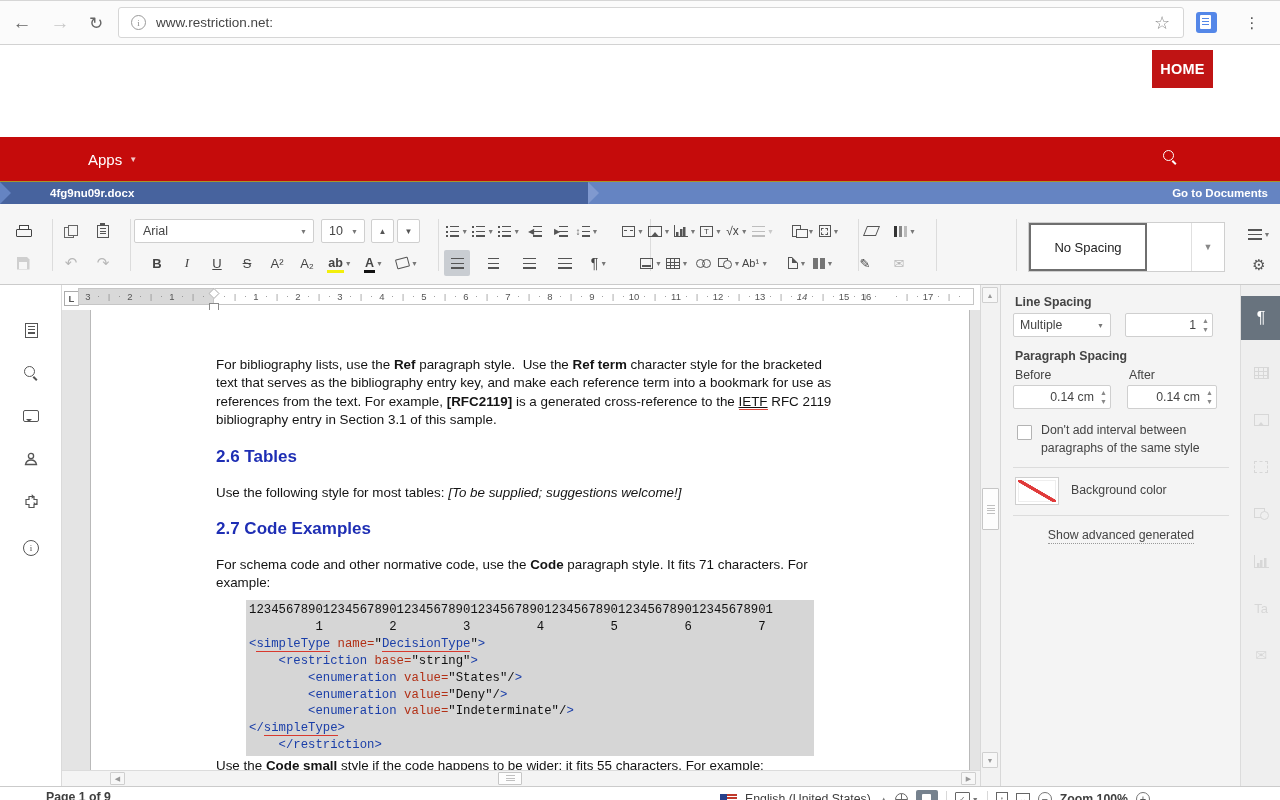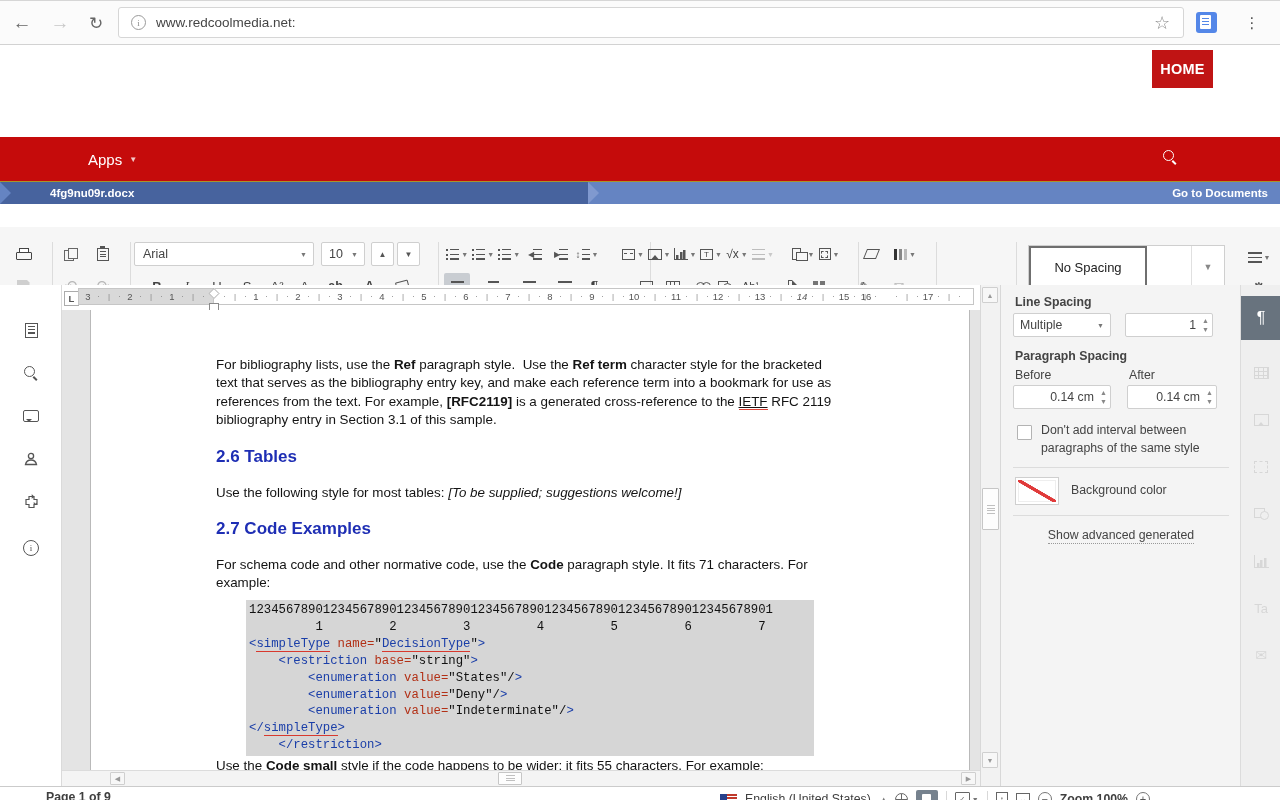--- a/index.html
+++ b/index.html
@@ -28,21 +28,21 @@
   
   #oheader{left:0;top:182px;width:1280px;height:22px;background:#6584c2;display:flex;color:#fff;font-size:11.5px;}
   #oseg1{display:flex;align-items:center;padding-left:46px;width:527px;box-sizing:border-box;}
   #brandbold{font-weight:bold;margin-left:8px;letter-spacing:.2px;}
   #brandrest{color:#ccd8f0;margin-left:7px;}
   #oseg2{position:relative;width:588px;background:#47639e;display:flex;align-items:center;padding-left:50px;box-sizing:border-box;font-weight:bold;}
   #oseg2:before{content:"";position:absolute;left:0;top:0;border-left:11px solid #6584c2;border-top:11px solid transparent;border-bottom:11px solid transparent;}
   #oseg3{position:relative;flex:1;background:#6584c2;display:flex;align-items:center;justify-content:flex-end;padding-right:12px;font-weight:bold;}
   #oseg3:before{content:"";position:absolute;left:0;top:0;border-left:11px solid #8099cf;border-top:11px solid transparent;border-bottom:11px solid transparent;}
   
-  #tbar{left:0;top:204px;width:1280px;height:81px;background:#f6f6f6;border-bottom:1px solid #cbcbcb;box-sizing:border-box;margin-top:23px;}
+  #tbar{left:0;top:204px;width:1280px;height:81px;background:#f6f6f6;border-bottom:1px solid #cbcbcb;box-sizing:border-box;}
   .trow{position:absolute;left:0;width:1020px;height:28px;display:flex;align-items:center;padding-left:10px;}
   #tr1{top:13px;} #tr2{top:45px;}
   .tbtn{height:26px;min-width:26px;display:inline-flex;align-items:center;justify-content:center;border-radius:2px;color:#444;font-size:13px;flex:none;}
   .tbtn.active{background:#c9cdd2;}
   .tbtn.dis{opacity:.35;}
   .chev{font-size:7px;color:#777;margin-left:2px;}
   .vsep{position:absolute;top:15px;width:1px;height:52px;background:#dcdcdc;}
   .gap{flex:none;}
   .selbox{height:24px;background:#fff;border:1px solid #cfcfcf;border-radius:2px;display:inline-flex;align-items:center;font-size:12.5px;color:#444;box-sizing:border-box;}
   .selbox .chev{margin-left:auto;margin-right:6px;}
@@ -90,21 +90,21 @@
   .saveic{position:relative;width:13px;height:13px;background:#888;clip-path:polygon(0 0,10px 0,13px 3px,13px 13px,0 13px);}
   .saveic:after{content:"";position:absolute;left:2.5px;top:5.5px;width:8px;height:7px;background:#f6f6f6;}
   .docic{width:13px;height:15px;border:1.3px solid #555;box-sizing:border-box;display:flex;align-items:center;justify-content:center;}
   .docic i{display:block;width:7px;height:9px;background:repeating-linear-gradient(to bottom,#555 0 1.3px,transparent 1.3px 3.2px);}
   .bub{position:relative;width:14px;height:10px;border:1.4px solid #555;border-radius:2px;}
   .bub:after{content:"";position:absolute;left:2px;bottom:-4px;border:3px solid transparent;border-top-color:#555;}
   .infoc{width:14px;height:14px;border:1.4px solid #555;border-radius:50%;display:flex;align-items:center;justify-content:center;font-size:9px;color:#555;font-family:"Liberation Serif",serif;}
   .underbar{display:inline-block;position:relative;font-weight:bold;font-size:12.5px;line-height:12px;}
   .underbar i{position:absolute;left:-1px;right:-1px;bottom:-4px;height:3px;font-style:normal;}
   
-  #gallery{position:absolute;left:1028px;top:18px;height:44px;display:flex;border:1px solid #cfcfcf;background:#fff;box-sizing:border-box;}
+  #gallery{position:absolute;left:1028px;top:18px;height:50px;display:flex;border:1px solid #cfcfcf;background:#fff;box-sizing:border-box;}
   #gal-sel{width:118px;border:2px solid #6f6f6f;display:flex;align-items:center;justify-content:center;font-size:13px;color:#222;box-sizing:border-box;}
   #gal-next{width:44px;border-right:1px solid #e0e0e0;}
   #gal-open{width:32px;display:flex;align-items:center;justify-content:center;color:#888;font-size:9px;}
   #collapsebtn{position:absolute;left:1246px;top:17px;}
   #gearbtn{position:absolute;left:1246px;top:48px;font-size:15px;color:#555;}
   
   #sidebar{left:0;top:285px;width:62px;height:501px;background:#fff;border-right:1px solid #dadada;box-sizing:border-box;}
   .sbico{position:absolute;left:17px;width:28px;height:26px;display:flex;align-items:center;justify-content:center;color:#555;}
   
   #rulerbar{left:62px;top:285px;width:918px;height:25px;background:#fff;}
@@ -183,21 +183,21 @@
 <body>
 
 <div id="app">
 
   <div id="browser" class="abs">
     <div class="bico" style="left:8px;">←</div>
     <div class="bico" style="left:46px;color:#c7c7c7;">→</div>
     <div class="bico" style="left:82px;font-size:17px;">↻</div>
     <div id="urlbar">
       <span id="pageinfo">i</span>
-      <span id="urltext">www.redcoolmedia.net:</span>
+      <span id="urltext">www.restriction.net:</span>
     </div>
     <div class="bico" style="left:1148px;font-size:18px;color:#8a8a8a;">☆</div>
     <div id="extico"></div>
     <div class="bico" style="left:1238px;font-size:15px;color:#555;">⋮</div>
   </div>
 
   <div id="band" class="abs">
     <div id="homebtn">HOME</div>
   </div>
 

